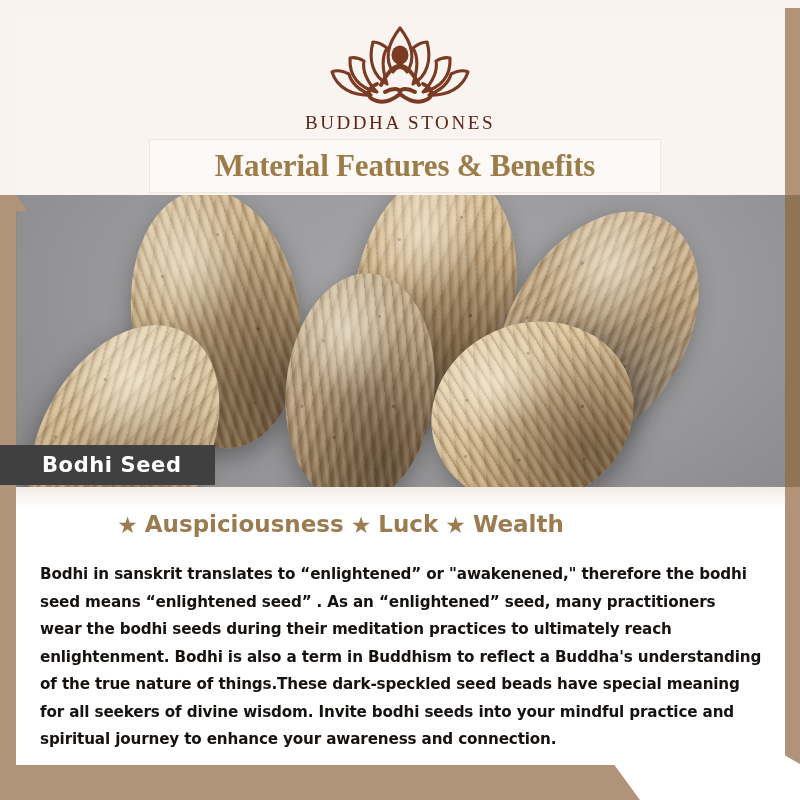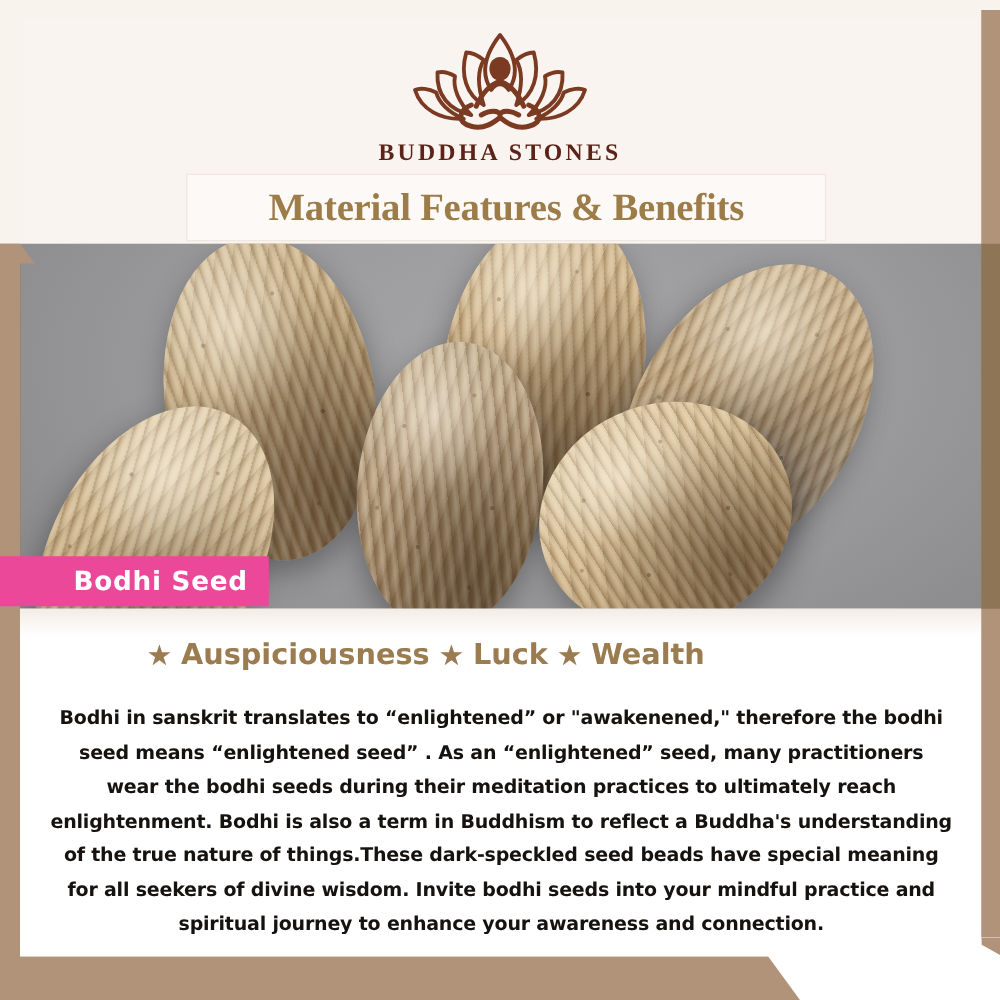--- a/index.html
+++ b/index.html
@@ -109,21 +109,21 @@
   .logo-mark {
     display: block;
     margin: 0 auto;
   }
   .logo-text {
     margin-top: 2px;
     font-family: "Liberation Serif", serif;
     font-size: 19px;
     letter-spacing: 2.6px;
     color: #5c2418;
-    font-weight: 700;
+    font-weight: 400;
   }
 
   
   .title-banner {
     position: absolute;
     left: 150px;
     top: 140px;
     width: 510px;
     height: 52px;
     background: #fdf9f7;
@@ -224,25 +224,24 @@
   .seed-6 { left: 430px; top: 128px; width: 205px; height: 180px; transform: rotate(-20deg);
             background: linear-gradient(165deg, #e6d2ae 0%, #d2b88f 42%, #ab8d62 76%, #866a49 100%); }
 
   
   .seed-label {
     position: absolute;
     left: 0px;
     top: 445px;
     width: 215px;
     height: 40px;
-    background: #ec4899;
+    background: #404040;
     z-index: 8;
     display: flex;
     align-items: center;
-    justify-content: center;
   }
   .seed-label-text {
     color: #ffffff;
     font-family: "DejaVu Sans", sans-serif;
     font-weight: bold;
     font-size: 21px;
     letter-spacing: 0.6px;
     padding-left: 42px;
   }
 
@@ -289,21 +288,21 @@
     position: absolute;
     left: 40px;
     top: 74px;
     width: 722px;
     font-family: "DejaVu Sans", sans-serif;
     font-weight: bold;
     font-size: 15.2px;
     line-height: 27.5px;
     color: #16120f;
     letter-spacing: -0.15px;
-    text-align: center;
+    text-align: left;
   }
 </style>
 </head>
 <body>
 
 <div id="poster">
 
   <div class="frame-right-bar"></div>
   <div class="frame-right-bar-notch"></div>
   <div class="frame-left-bar"></div>

